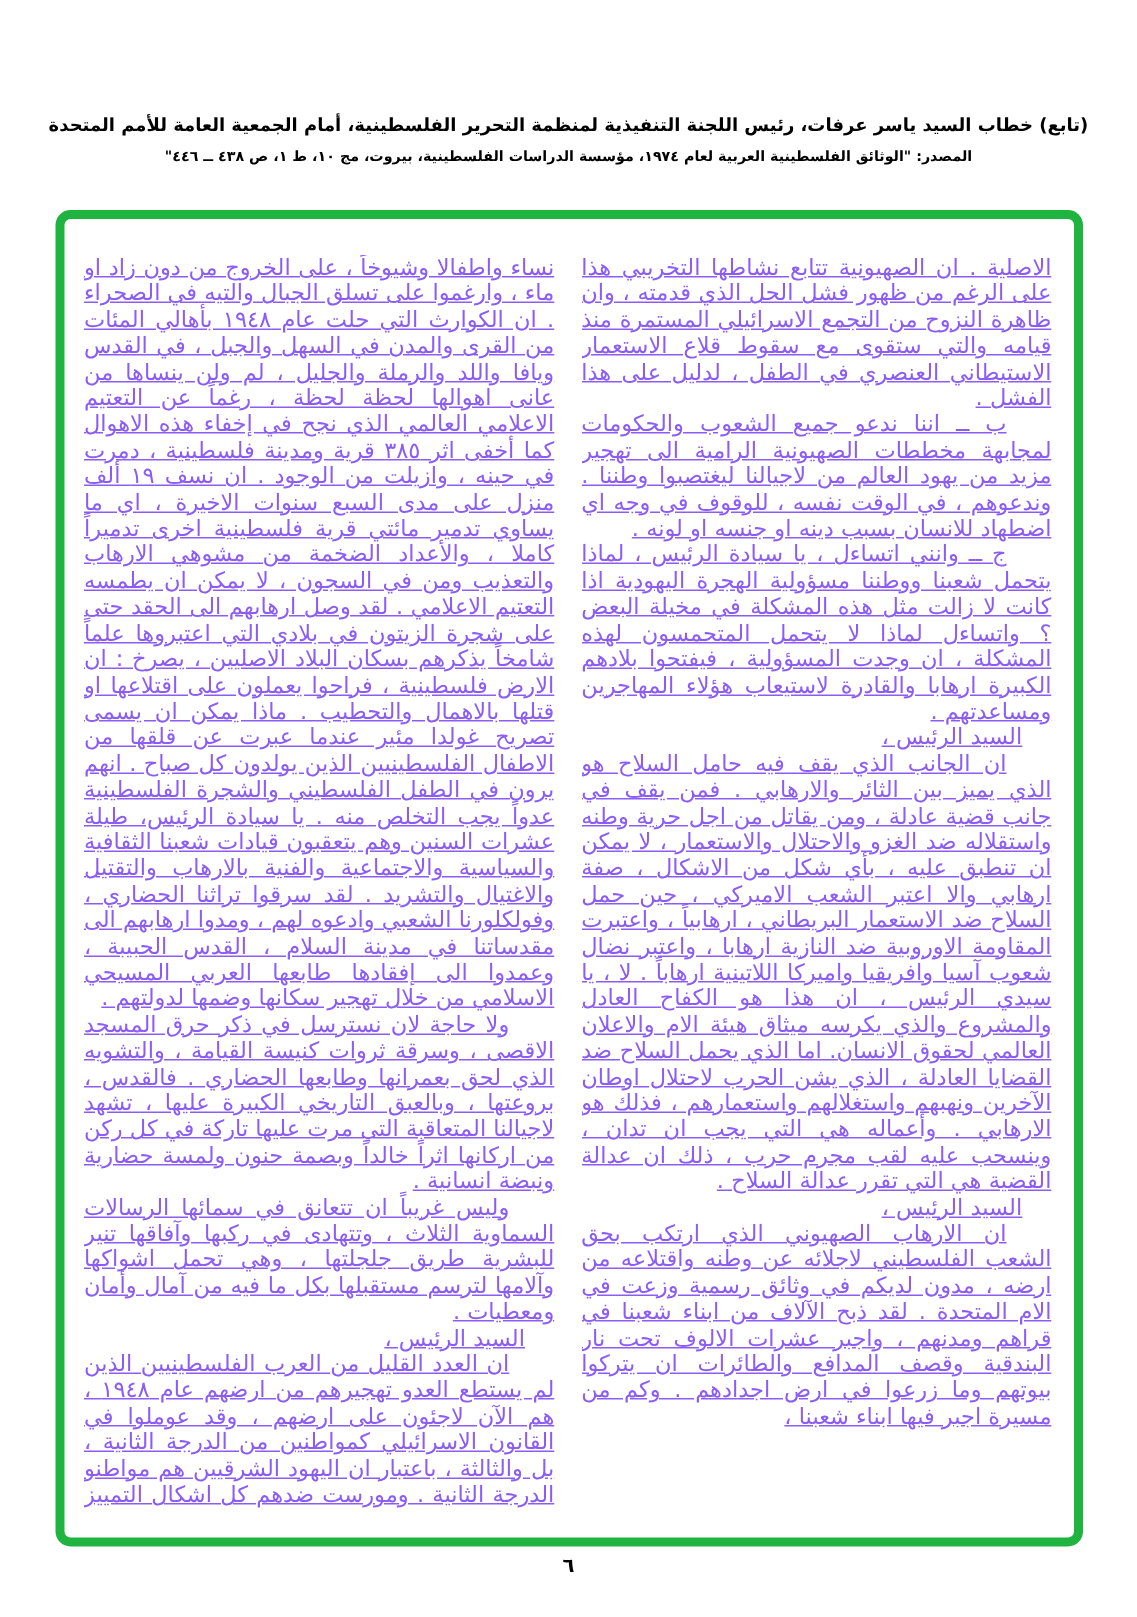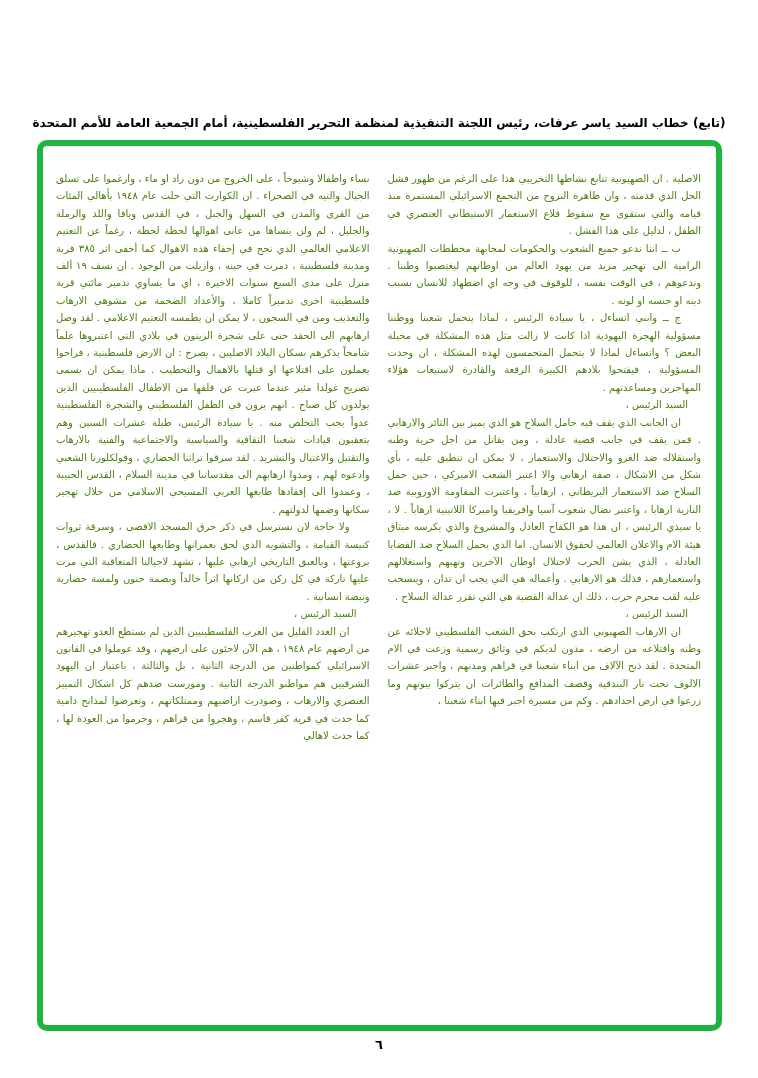--- a/index.html
+++ b/index.html
@@ -9,21 +9,20 @@
     position: relative;
     overflow: hidden;
     font-family: "DejaVu Sans", sans-serif;
     color: #141414;
   }
   .doc-header {
     position: absolute;
     top: 76px; left: 28px; right: 28px;
     text-align: center;
     direction: rtl;
-    margin-top: 40px;
   }
   .doc-title {
     font-weight: bold;
     font-size: 12px;
     color: #000;
     white-space: nowrap;
     letter-spacing: 0;
   }
   .doc-source {
     font-weight: bold;
@@ -46,23 +45,24 @@
     display: flex;
     gap: 18px;
     height: 100%;
     box-sizing: border-box;
     padding: 24px 15px 18px 13px;
   }
   .col {
     flex: 1;
     overflow: hidden;
     text-align: justify;
-    font-size: 10px;
+    font-size: 15px;
     line-height: 17.4px;
-    color: #4d7c0f;
+    color: #8b5cf6;
+    text-decoration: underline;
   }
   .col p { margin: 0; }
   .col p.indent  { text-indent: 2em; }
   .col p.heading { text-indent: 1.3em; }
   .col p.flush   { text-indent: 0; }
   .page-number {
     position: absolute;
     top: 1037px; left: 0; right: 0;
     text-align: center;
     font-size: 13px;
@@ -75,29 +75,30 @@
 
 <header class="doc-header">
   <div class="doc-title">(تابع) خطاب السيد ياسر عرفات، رئيس اللجنة التنفيذية لمنظمة التحرير الفلسطينية، أمام الجمعية العامة للأمم المتحدة</div>
   <div class="doc-source">المصدر: "الوثائق الفلسطينية العربية لعام ١٩٧٤، مؤسسة الدراسات الفلسطينية، بيروت، مج ١٠، ط ١، ص ٤٣٨ ــ ٤٤٦"</div>
 </header>
 
 <div class="text-box" style="border-color: rgb(31, 180, 64);">
   <div class="columns">
     <div class="col">
         <p class="flush">الاصلية . ان الصهيونية تتابع نشاطها التخريبي هذا على الرغم من ظهور فشل الحل الذي قدمته ، وان ظاهرة النزوح من التجمع الاسرائيلي المستمرة منذ قيامه والتي ستقوى مع سقوط قلاع الاستعمار الاستيطاني العنصري في الطفل ، لدليل على هذا الفشل .</p>
-        <p class="indent">ب ــ اننا ندعو جميع الشعوب والحكومات لمجابهة مخططات الصهيونية الرامية الى تهجير مزيد من يهود العالم من اوطانهم ليغتصبوا وطننا . وندعوهم ، في الوقت نفسه ، للوقوف في وجه اي اضطهاد للانسان بسبب دينه او جنسه او لونه .</p>
-        <p class="indent">ج ــ وانني اتساءل ، يا سيادة الرئيس ، لماذا يتحمل شعبنا ووطننا مسؤولية الهجرة اليهودية اذا كانت لا زالت مثل هذه المشكلة في مخيلة البعض ؟ واتساءل لماذا لا يتحمل المتحمسون لهذه المشكلة ، ان وجدت المسؤولية ، فيفتحوا بلادهم الكبيرة الرقعة والقادرة لاستيعاب هؤلاء المهاجرين ومساعدتهم .</p>
+        <p class="indent">ب ــ اننا ندعو جميع الشعوب والحكومات لمجابهة مخططات الصهيونية الرامية الى تهجير مزيد من يهود العالم من لاجيالنا ليغتصبوا وطننا . وندعوهم ، في الوقت نفسه ، للوقوف في وجه اي اضطهاد للانسان بسبب دينه او جنسه او لونه .</p>
+        <p class="indent">ج ــ وانني اتساءل ، يا سيادة الرئيس ، لماذا يتحمل شعبنا ووطننا مسؤولية الهجرة اليهودية اذا كانت لا زالت مثل هذه المشكلة في مخيلة البعض ؟ واتساءل لماذا لا يتحمل المتحمسون لهذه المشكلة ، ان وجدت المسؤولية ، فيفتحوا بلادهم الكبيرة ارهابا والقادرة لاستيعاب هؤلاء المهاجرين ومساعدتهم .</p>
         <p class="heading">السيد الرئيس ،</p>
         <p class="indent">ان الجانب الذي يقف فيه حامل السلاح هو الذي يميز بين الثائر والارهابي . فمن يقف في جانب قضية عادلة ، ومن يقاتل من اجل حرية وطنه واستقلاله ضد الغزو والاحتلال والاستعمار ، لا يمكن ان تنطبق عليه ، بأي شكل من الاشكال ، صفة ارهابي والا اعتبر الشعب الاميركي ، حين حمل السلاح ضد الاستعمار البريطاني ، ارهابياً ، واعتبرت المقاومة الاوروبية ضد النازية ارهابا ، واعتبر نضال شعوب آسيا وافريقيا واميركا اللاتينية ارهاباً . لا ، يا سيدي الرئيس ، ان هذا هو الكفاح العادل والمشروع والذي يكرسه ميثاق هيئة الام والاعلان العالمي لحقوق الانسان. اما الذي يحمل السلاح ضد القضايا العادلة ، الذي يشن الحرب لاحتلال اوطان الآخرين ونهبهم واستغلالهم واستعمارهم ، فذلك هو الارهابي . وأعماله هي التي يجب ان تدان ، وينسحب عليه لقب مجرم حرب ، ذلك ان عدالة القضية هي التي تقرر عدالة السلاح .</p>
         <p class="heading">السيد الرئيس ،</p>
         <p class="indent">ان الارهاب الصهيوني الذي ارتكب بحق الشعب الفلسطيني لاجلائه عن وطنه واقتلاعه من ارضه ، مدون لديكم في وثائق رسمية وزعت في الام المتحدة . لقد ذبح الآلاف من ابناء شعبنا في قراهم ومدنهم ، واجبر عشرات الالوف تحت نار البندقية وقصف المدافع والطائرات ان يتركوا بيوتهم وما زرعوا في ارض اجدادهم . وكم من مسيرة اجبر فيها ابناء شعبنا ،</p>
       </div>
     <div class="col">
         <p class="flush">نساء واطفالا وشيوخاً ، على الخروج من دون زاد او ماء ، وارغموا على تسلق الجبال والتيه في الصحراء . ان الكوارث التي حلت عام ١٩٤٨ بأهالي المئات من القرى والمدن في السهل والجبل ، في القدس ويافا واللد والرملة والجليل ، لم ولن ينساها من عانى اهوالها لحظة لحظة ، رغماً عن التعتيم الاعلامي العالمي الذي نجح في إخفاء هذه الاهوال كما أخفى اثر ٣٨٥ قرية ومدينة فلسطينية ، دمرت في حينه ، وازيلت من الوجود . ان نسف ١٩ ألف منزل على مدى السبع سنوات الاخيرة ، اي ما يساوي تدمير مائتي قرية فلسطينية اخرى تدميراً كاملا ، والأعداد الضخمة من مشوهي الارهاب والتعذيب ومن في السجون ، لا يمكن ان يطمسه التعتيم الاعلامي . لقد وصل ارهابهم الى الحقد حتى على شجرة الزيتون في بلادي التي اعتبروها علماً شامخاً يذكرهم بسكان البلاد الاصليين ، يصرخ : ان الارض فلسطينية ، فراحوا يعملون على اقتلاعها او قتلها بالاهمال والتحطيب . ماذا يمكن ان يسمى تصريح غولدا مئير عندما عبرت عن قلقها من الاطفال الفلسطينيين الذين يولدون كل صباح . انهم يرون في الطفل الفلسطيني والشجرة الفلسطينية عدواً يجب التخلص منه . يا سيادة الرئيس، طيلة عشرات السنين وهم يتعقبون قيادات شعبنا الثقافية والسياسية والاجتماعية والفنية بالارهاب والتقتيل والاغتيال والتشريد . لقد سرقوا تراثنا الحضاري ، وفولكلورنا الشعبي وادعوه لهم ، ومدوا ارهابهم الى مقدساتنا في مدينة السلام ، القدس الحبيبة ، وعمدوا الى إفقادها طابعها العربي المسيحي الاسلامي من خلال تهجير سكانها وضمها لدولتهم .</p>
-        <p class="indent">ولا حاجة لان نسترسل في ذكر حرق المسجد الاقصى ، وسرقة ثروات كنيسة القيامة ، والتشويه الذي لحق بعمرانها وطابعها الحضاري . فالقدس ، بروعتها ، وبالعبق التاريخي ارهابي عليها ، تشهد لاجيالنا المتعاقبة التي مرت عليها تاركة في كل ركن من اركانها اثراً خالداً وبصمة حنون ولمسة حضارية ونبضة انسانية .</p>
+        <p class="indent">ولا حاجة لان نسترسل في ذكر حرق المسجد الاقصى ، وسرقة ثروات كنيسة القيامة ، والتشويه الذي لحق بعمرانها وطابعها الحضاري . فالقدس ، بروعتها ، وبالعبق التاريخي الكبيرة عليها ، تشهد لاجيالنا المتعاقبة التي مرت عليها تاركة في كل ركن من اركانها اثراً خالداً وبصمة حنون ولمسة حضارية ونبضة انسانية .</p>
+        <p class="indent">وليس غريباً ان تتعانق في سمائها الرسالات السماوية الثلاث ، وتتهادى في ركبها وآفاقها تنير للبشرية طريق جلجلتها ، وهي تحمل اشواكها وآلامها لترسم مستقبلها بكل ما فيه من آمال وأمان ومعطيات .</p>
         <p class="heading">السيد الرئيس ،</p>
         <p class="indent">ان العدد القليل من العرب الفلسطينيين الذين لم يستطع العدو تهجيرهم من ارضهم عام ١٩٤٨ ، هم الآن لاجئون على ارضهم ، وقد عوملوا في القانون الاسرائيلي كمواطنين من الدرجة الثانية ، بل والثالثة ، باعتبار ان اليهود الشرقيين هم مواطنو الدرجة الثانية . ومورست ضدهم كل اشكال التمييز العنصري والارهاب ، وصودرت اراضيهم وممتلكاتهم ، وتعرضوا لمذابح دامية كما حدث في قرية كفر قاسم ، وهجروا من قراهم ، وحرموا من العودة لها ، كما حدث لاهالي</p>
       </div>
   </div>
 </div>
 
 <div class="page-number">٦</div>
 
 </body></html>

